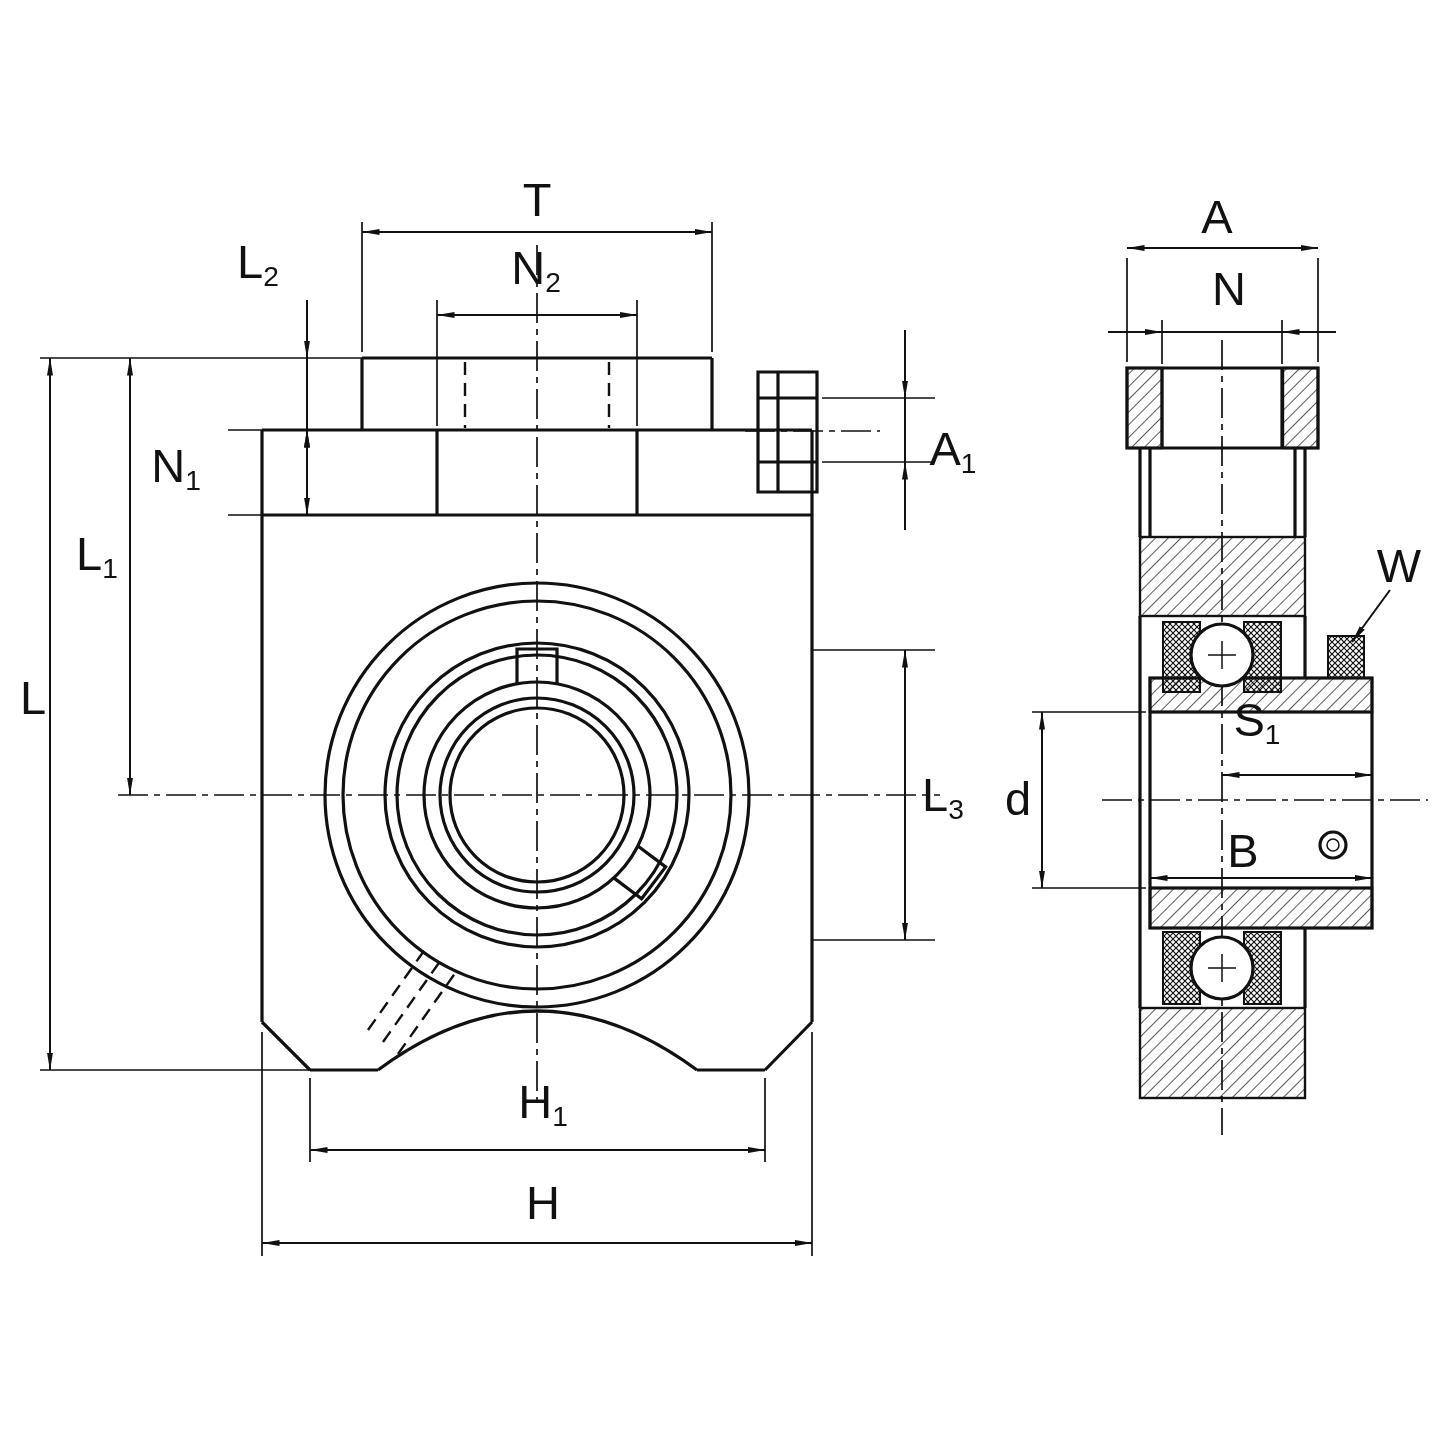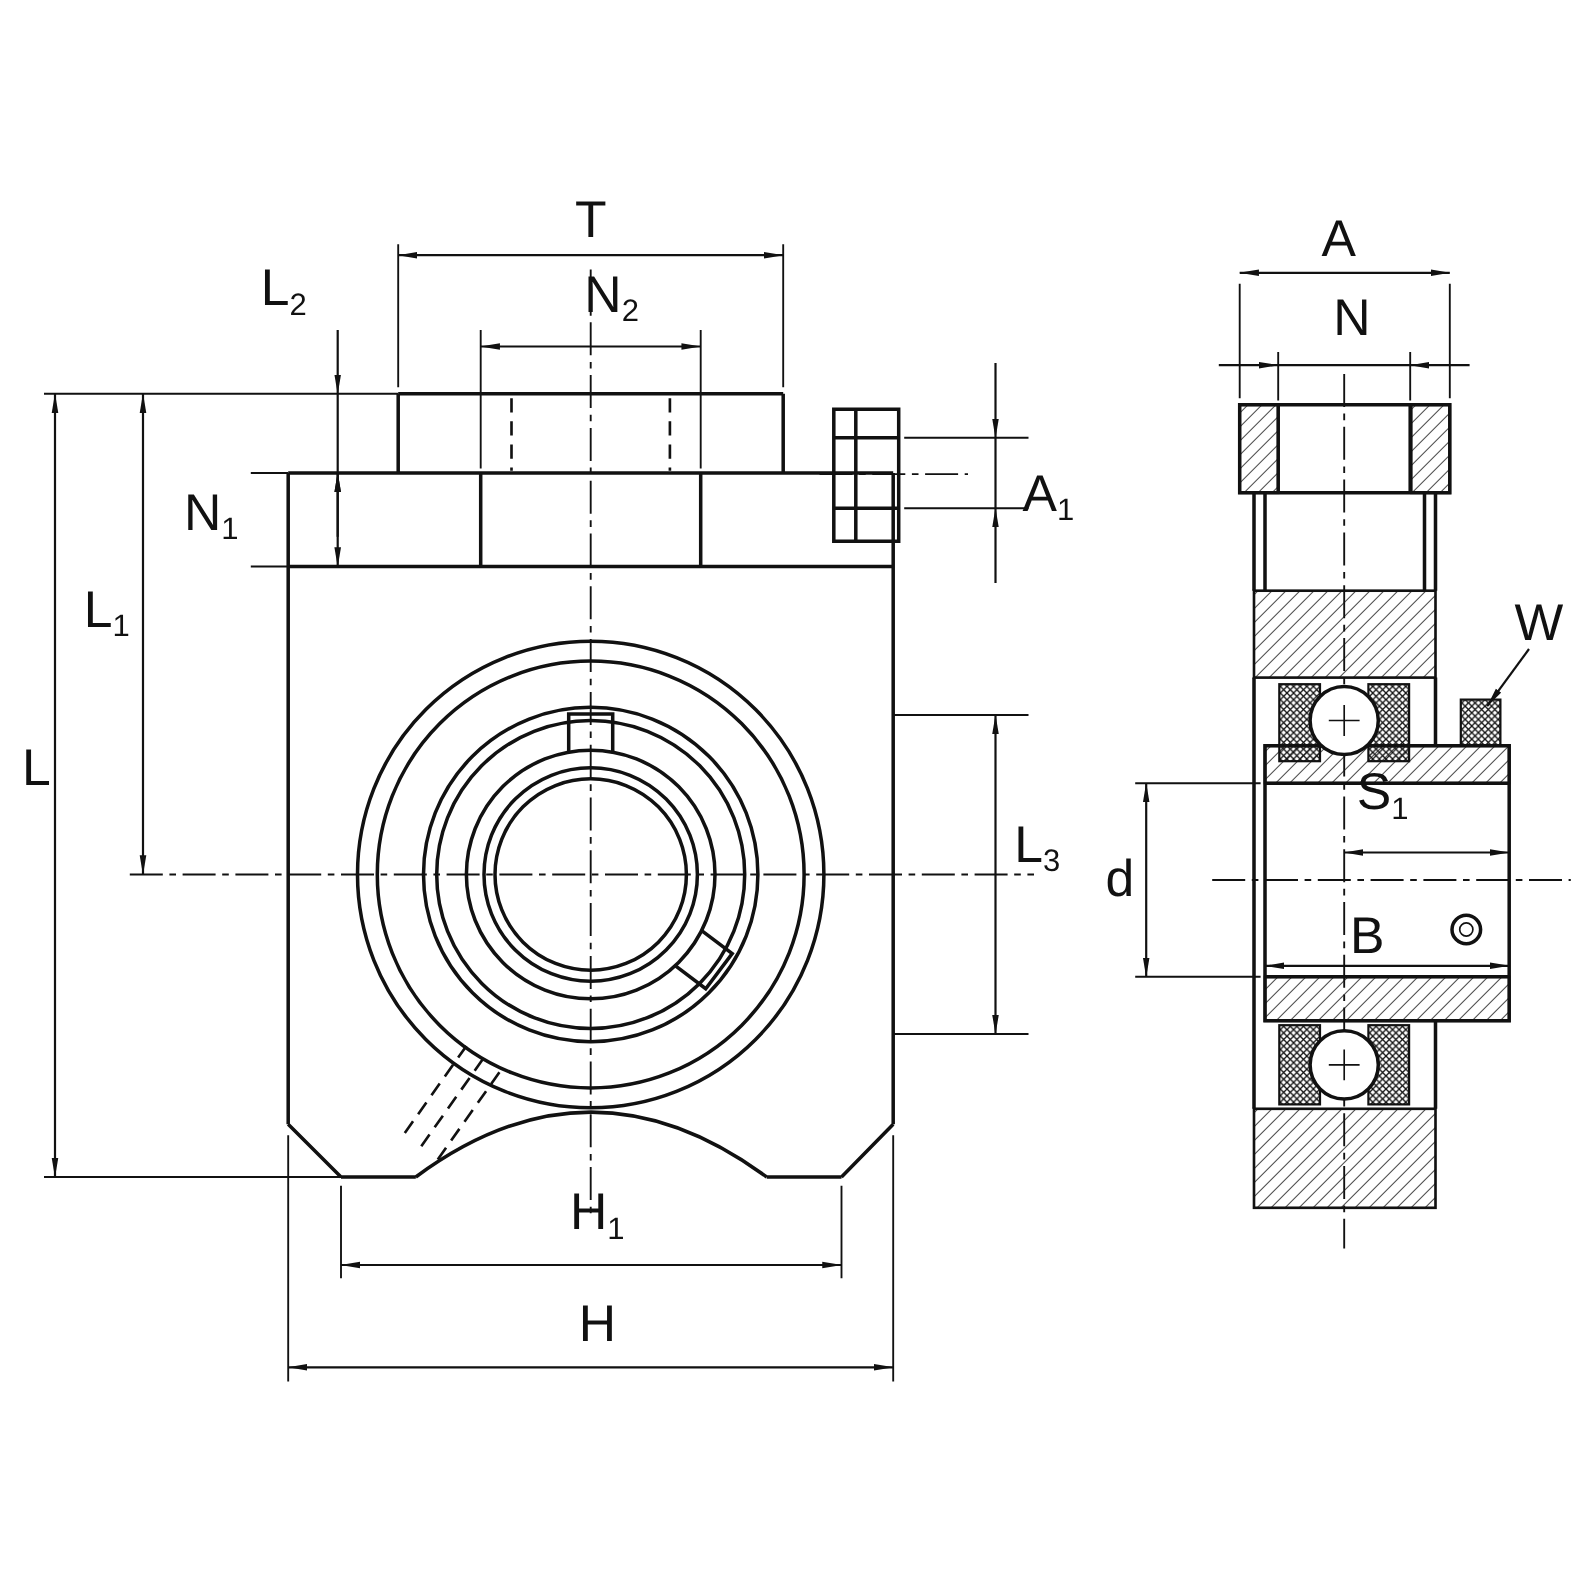--- a/index.html
+++ b/index.html
@@ -172,27 +172,27 @@
       <path class="dim arr1" d="M1336,332 H1282"></path>
       <path class="dim arr2" d="M1222,775 H1372"></path>
       <path class="dim arr2" d="M1150,878 H1372"></path>
       <path class="dim arr2" d="M1042,712 V888"></path>
       <path class="dim arr1" d="M1390,590 L1352,642"></path>
     </g>
   </g>
 </svg>
 
 <div class="dim-label" style="left:537px;top:202px"><span>T</span><span class="sub"></span></div>
-<div class="dim-label" style="left:556px;top:270px"><span>N</span><span class="sub">2</span></div>
+<div class="dim-label" style="left:536px;top:270px"><span>N</span><span class="sub">2</span></div>
 <div class="dim-label" style="left:258px;top:264px"><span>L</span><span class="sub">2</span></div>
-<div class="dim-label" style="left:192px;top:468px"><span>N</span><span class="sub">1</span></div>
+<div class="dim-label" style="left:176px;top:468px"><span>N</span><span class="sub">1</span></div>
 <div class="dim-label" style="left:97px;top:556px"><span>L</span><span class="sub">1</span></div>
 <div class="dim-label" style="left:33px;top:700px"><span>L</span><span class="sub"></span></div>
 <div class="dim-label" style="left:953px;top:451px"><span>A</span><span class="sub">1</span></div>
-<div class="dim-label" style="left:943px;top:770px"><span>L</span><span class="sub">3</span></div>
+<div class="dim-label" style="left:943px;top:797px"><span>L</span><span class="sub">3</span></div>
 <div class="dim-label" style="left:543px;top:1104px"><span>H</span><span class="sub">1</span></div>
 <div class="dim-label" style="left:543px;top:1205px"><span>H</span><span class="sub"></span></div>
 <div class="dim-label" style="left:1217px;top:219px"><span>A</span><span class="sub"></span></div>
 <div class="dim-label" style="left:1229px;top:291px"><span>N</span><span class="sub"></span></div>
 <div class="dim-label" style="left:1399px;top:568px"><span>W</span><span class="sub"></span></div>
 <div class="dim-label" style="left:1257px;top:722px"><span>S</span><span class="sub">1</span></div>
 <div class="dim-label" style="left:1018px;top:801px"><span>d</span><span class="sub"></span></div>
 <div class="dim-label" style="left:1243px;top:853px"><span>B</span><span class="sub"></span></div>
 
 </div>

